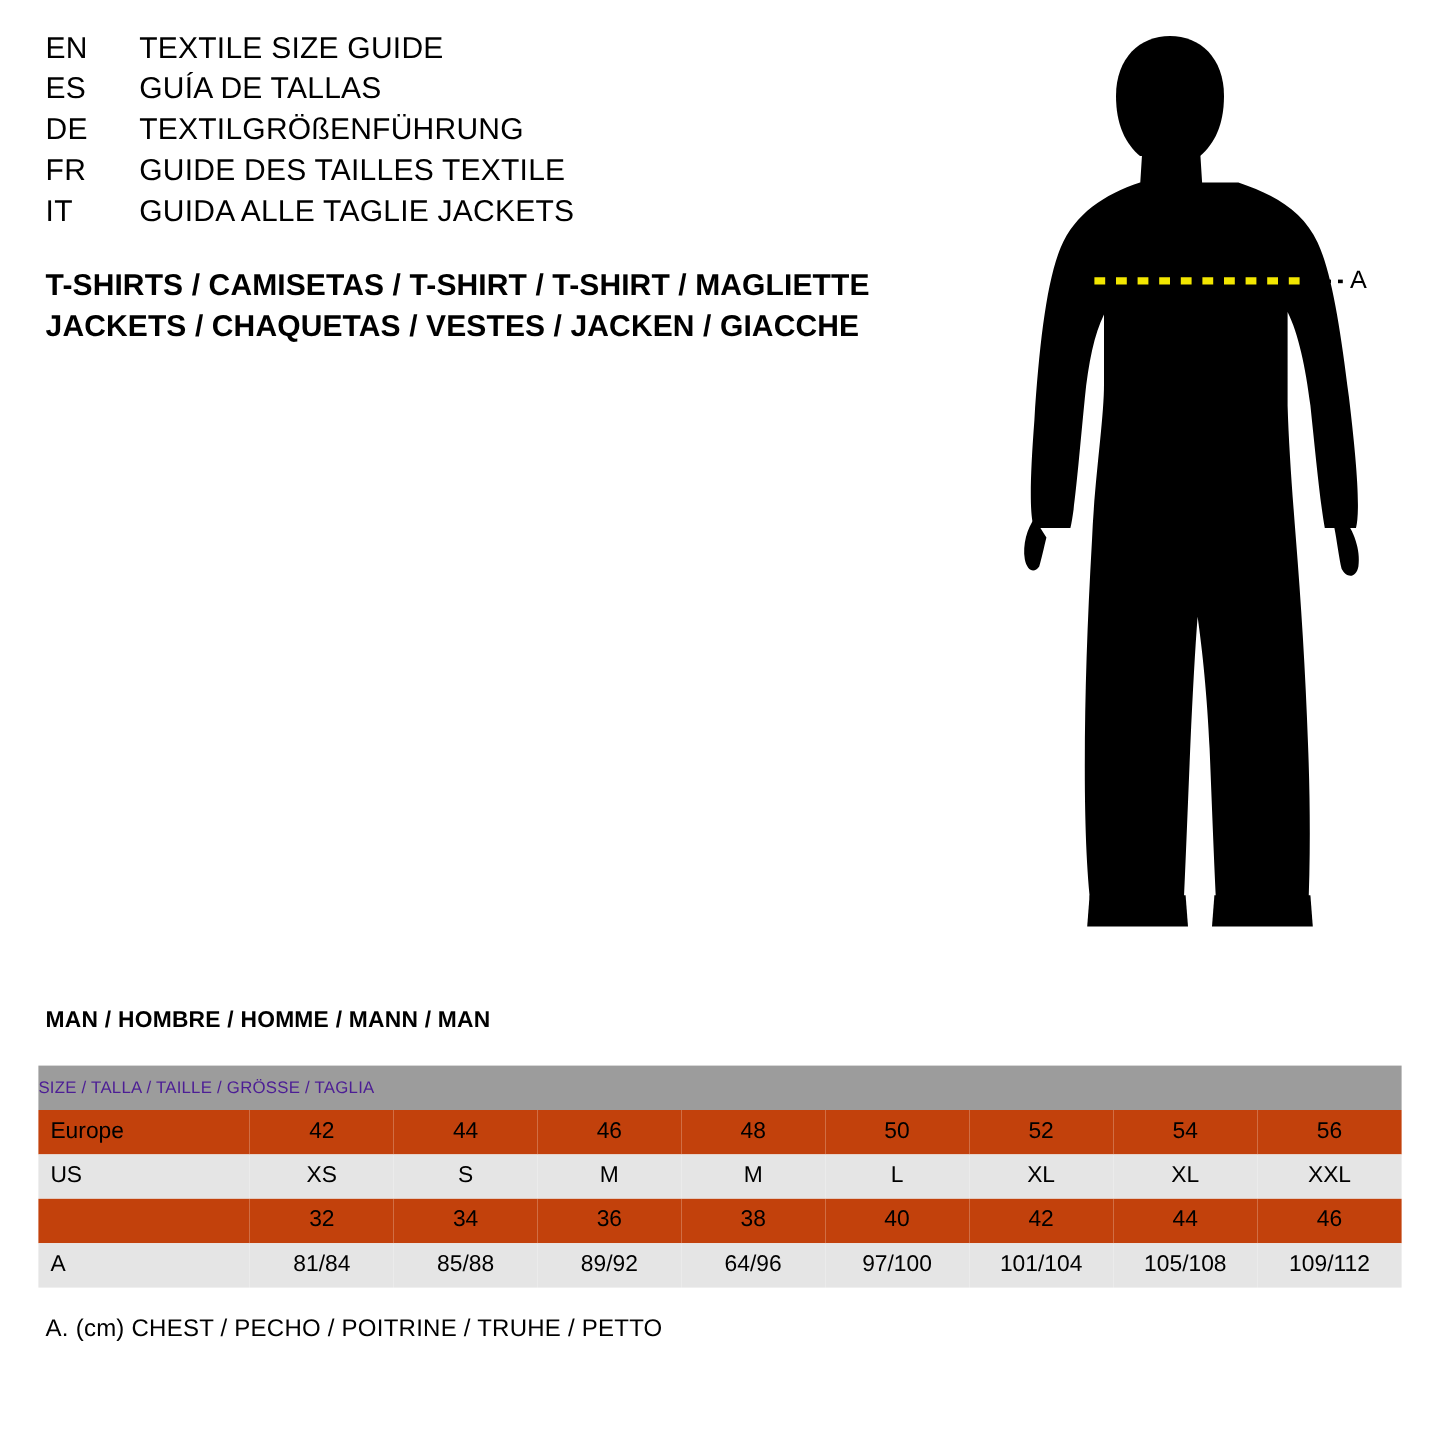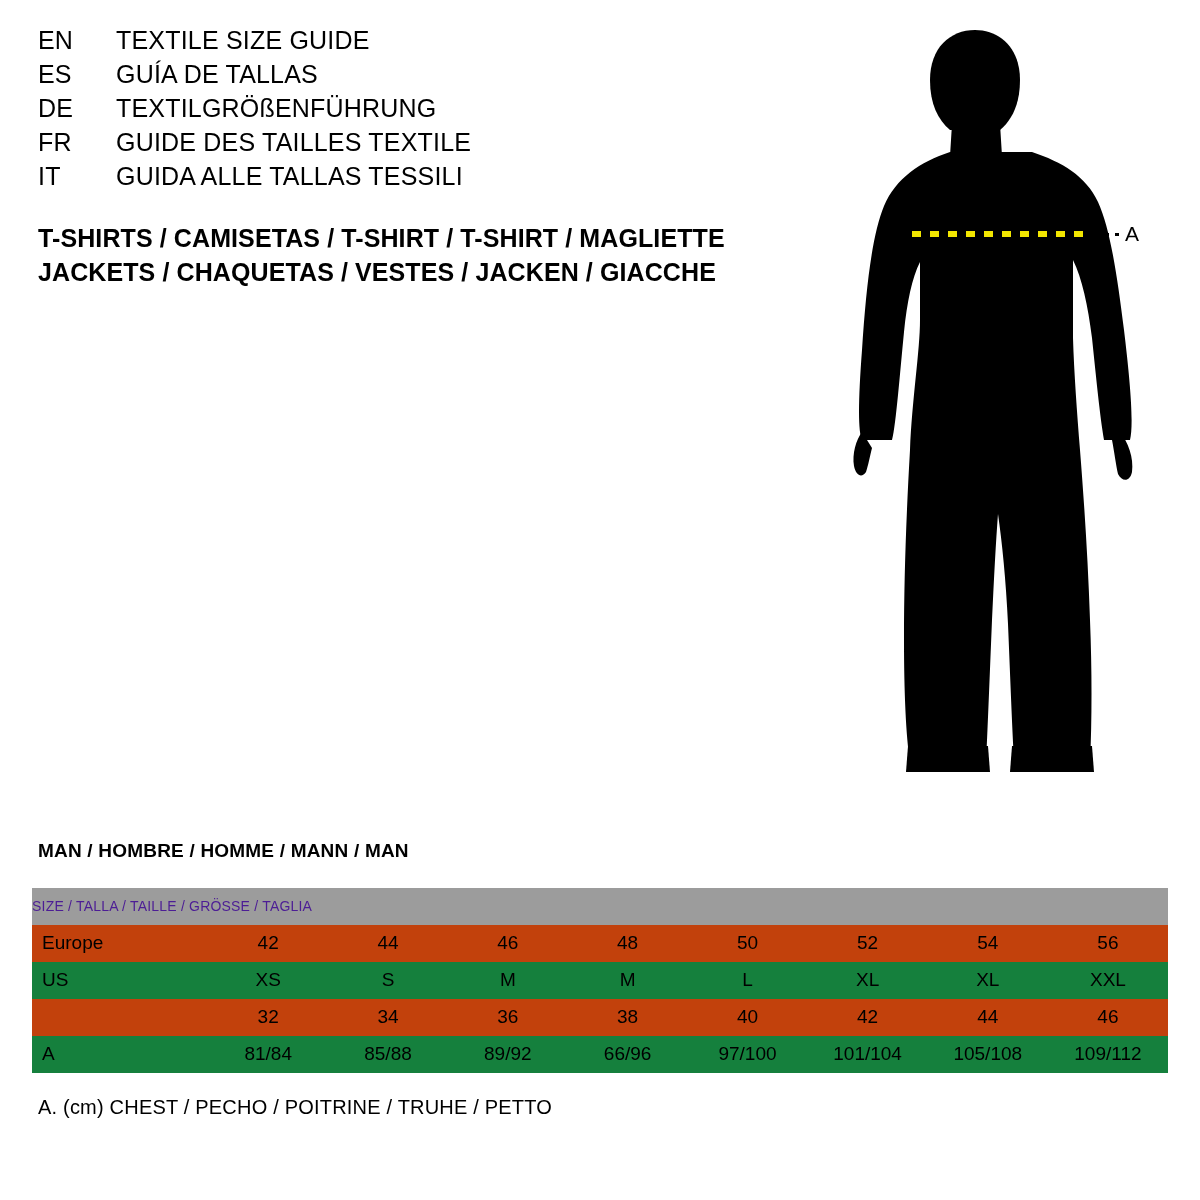--- a/index.html
+++ b/index.html
@@ -112,21 +112,21 @@
     vertical-align: middle;
   }
   .row-header td {
     background: #9c9c9c;
     color: #4c1d95;
     font-size: 14px;
     padding-left: 10px;
     letter-spacing: 0.2px;
   }
   .row-shade td { background: #c2410c; }
-  .row-plain td { background: #15803d; }
+  .row-plain td { background: #e5e5e5; }
   .cell-label {
     width: 168px;
     padding-left: 10px !important;
     text-align: left;
   }
   .cell-val {
     text-align: center;
     width: 121px;
   }
 
@@ -155,21 +155,21 @@
     <div class="lang-row">
       <div class="lang-code">DE</div>
       <div class="lang-text">TEXTILGRÖßENFÜHRUNG</div>
     </div>
     <div class="lang-row">
       <div class="lang-code">FR</div>
       <div class="lang-text">GUIDE DES TAILLES TEXTILE</div>
     </div>
     <div class="lang-row">
       <div class="lang-code">IT</div>
-      <div class="lang-text">GUIDA ALLE TALLAS TESSILI</div>
+      <div class="lang-text">GUIDA ALLE TAGLIE JACKETS</div>
     </div>
   </div>
 
   <div class="garments">
     <div class="garment-line">T-SHIRTS / CAMISETAS / T-SHIRT / T-SHIRT / MAGLIETTE</div>
     <div class="garment-line">JACKETS / CHAQUETAS / VESTES / JACKEN / GIACCHE</div>
   </div>
 
   <div class="figure-wrap">
     <svg width="380" height="780" viewBox="0 0 380 780" xmlns="http://www.w3.org/2000/svg">
@@ -258,21 +258,21 @@
         <td class="cell-val">40</td>
         <td class="cell-val">42</td>
         <td class="cell-val">44</td>
         <td class="cell-val">46</td>
       </tr>
       <tr class="row-plain">
         <td class="cell-label">A</td>
         <td class="cell-val">81/84</td>
         <td class="cell-val">85/88</td>
         <td class="cell-val">89/92</td>
-        <td class="cell-val">66/96</td>
+        <td class="cell-val">64/96</td>
         <td class="cell-val">97/100</td>
         <td class="cell-val">101/104</td>
         <td class="cell-val">105/108</td>
         <td class="cell-val">109/112</td>
       </tr>
     </tbody>
   </table>
 
   <div class="footnote">A. (cm) CHEST / PECHO / POITRINE / TRUHE / PETTO</div>
 

